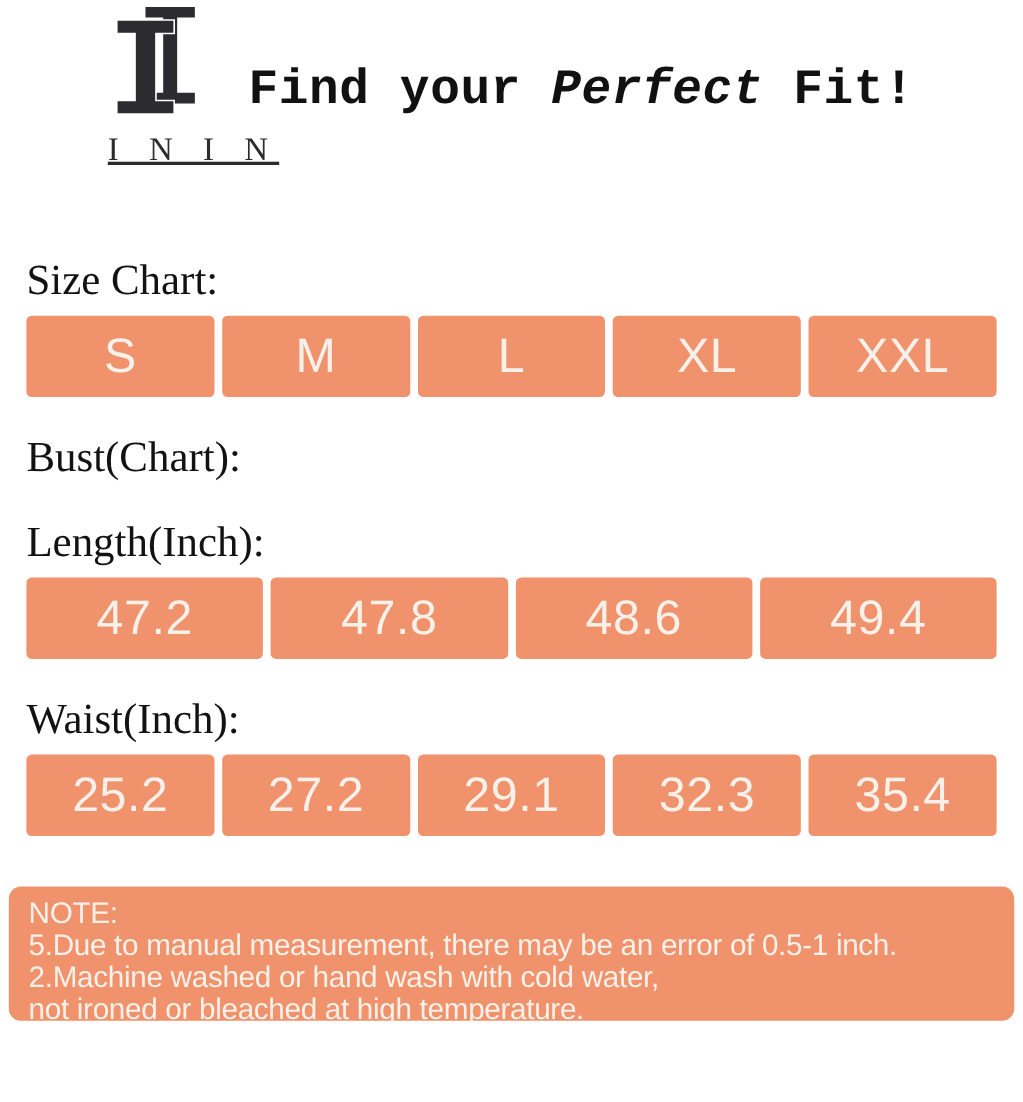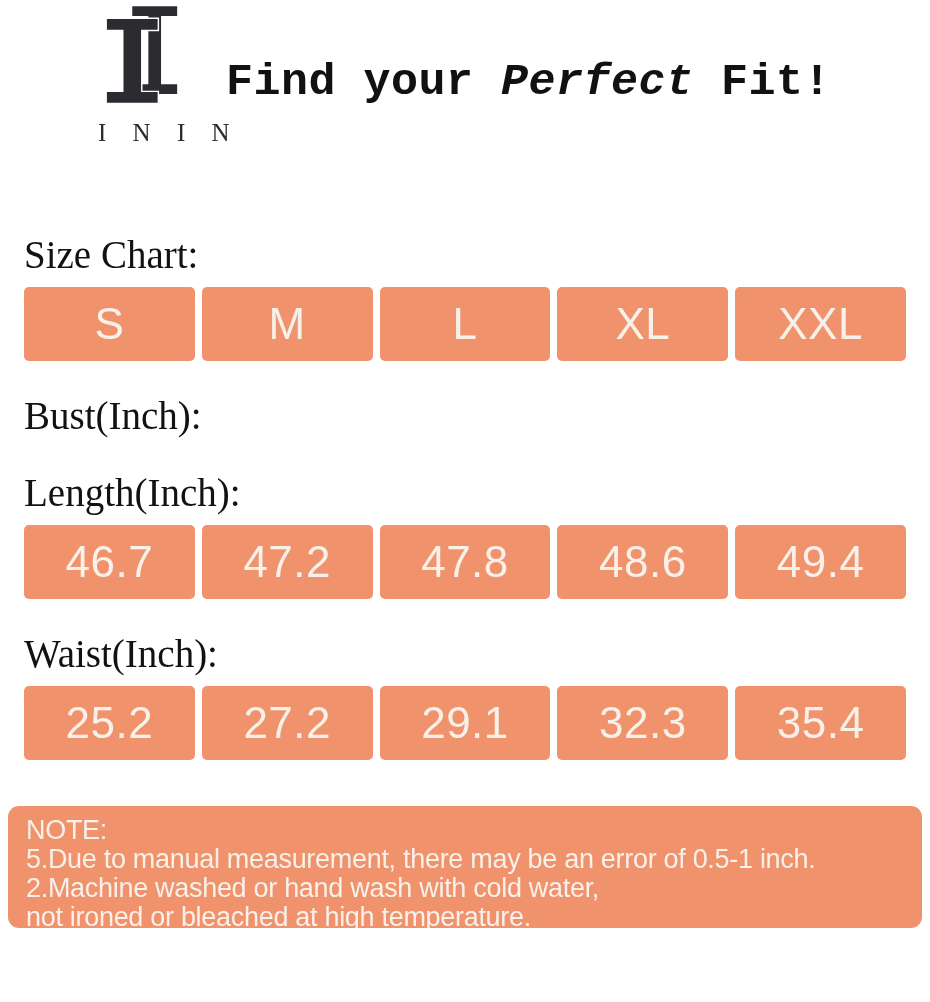--- a/index.html
+++ b/index.html
@@ -8,22 +8,23 @@
     width:930px; height:1002px; overflow:hidden; position:relative;
     font-family:"Liberation Sans", sans-serif;
   }
 
   
   .header { position:relative; height:213px; }
   .logo { position:absolute; left:88px; top:6px; width:110px; text-align:center; }
   .logo-mark { display:block; margin:0 auto; }
   .logo-text {
     margin-top:12px; font-family:"Liberation Serif", serif;
-    font-size:25px; color:#2b2b30; letter-spacing:10px; padding-left:10px;
+    font-size:30px; color:#2b2b30; letter-spacing:10px; padding-left:10px;
     white-space:nowrap;
+    text-decoration:underline;
   }
   .headline {
     position:absolute; left:226px; top:40px; white-space:nowrap;
     font-family:"Liberation Mono", monospace; font-weight:bold;
     font-size:45px; color:#111111; letter-spacing:0.5px;margin-top:17px;
   }
   .headline .italic { font-style:italic; }
 
   
   .chart { padding:0 24px; }
@@ -71,25 +72,24 @@
 
   <div class="section-label first">Size Chart:</div>
   <div class="row">
     <div class="cell">S</div>
     <div class="cell">M</div>
     <div class="cell">L</div>
     <div class="cell">XL</div>
     <div class="cell">XXL</div>
   </div>
 
-  <div class="section-label spaced">Bust(Inch):</div>
+  <div class="section-label spaced">Bust(Chart):</div>
 
   <div class="section-label spaced">Length(Inch):</div>
   <div class="row">
-    <div class="cell">46.7</div>
     <div class="cell">47.2</div>
     <div class="cell">47.8</div>
     <div class="cell">48.6</div>
     <div class="cell">49.4</div>
   </div>
 
   <div class="section-label spaced">Waist(Inch):</div>
   <div class="row">
     <div class="cell">25.2</div>
     <div class="cell">27.2</div>

